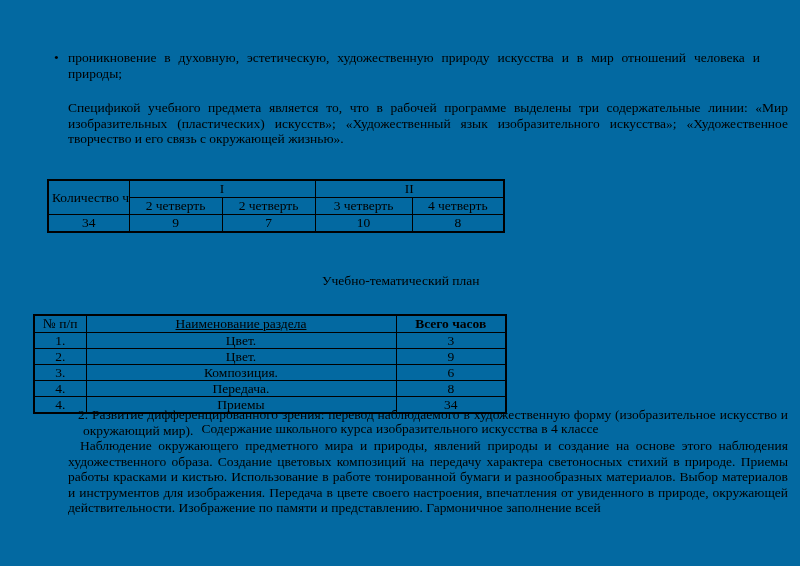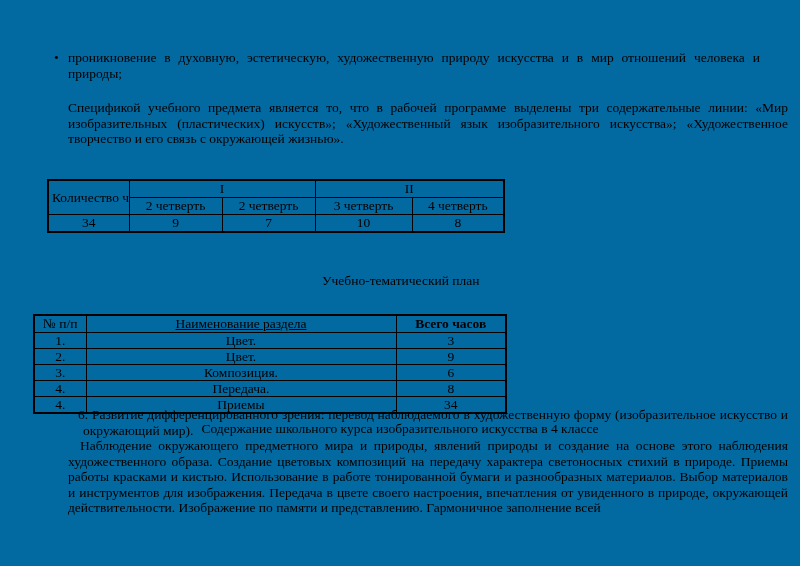--- a/index.html
+++ b/index.html
@@ -134,17 +134,17 @@
     <tr>
       <td class="cell-left-num">4.</td>
       <td class="cell-left-name">Приемы</td>
       <td>34</td>
     </tr>
   </tbody>
     </table>
 
   <div class="abs heading-center" style="top:392px; left:40px; width:720px;margin-top:29px;">Содержание школьного курса изобразительного искусства в 4 классе</div>
 
-  <div class="abs justify hang-item" style="top:407px; left:40px; width:705px;">6. Развитие дифференцированного зрения: перевод наблюдаемого в художественную форму (изобразительное искусство и окружающий мир).</div>
+  <div class="abs justify hang-item" style="top:407px; left:40px; width:705px;">2. Развитие дифференцированного зрения: перевод наблюдаемого в художественную форму (изобразительное искусство и окружающий мир).</div>
 
   <div class="abs justify indent-para" style="top:438px; left:40px; width:720px;">Наблюдение окружающего предметного мира и природы, явлений природы и создание на основе этого наблюдения художественного образа. Создание цветовых композиций на передачу характера светоносных стихий в природе. Приемы работы красками и кистью. Использование в работе тонированной бумаги и разнообразных материалов. Выбор материалов и инструментов для изображения. Передача в цвете своего настроения, впечатления от увиденного в природе, окружающей действительности. Изображение по памяти и представлению. Гармоничное заполнение всей</div>
 
 </div>
 
 </body></html>

